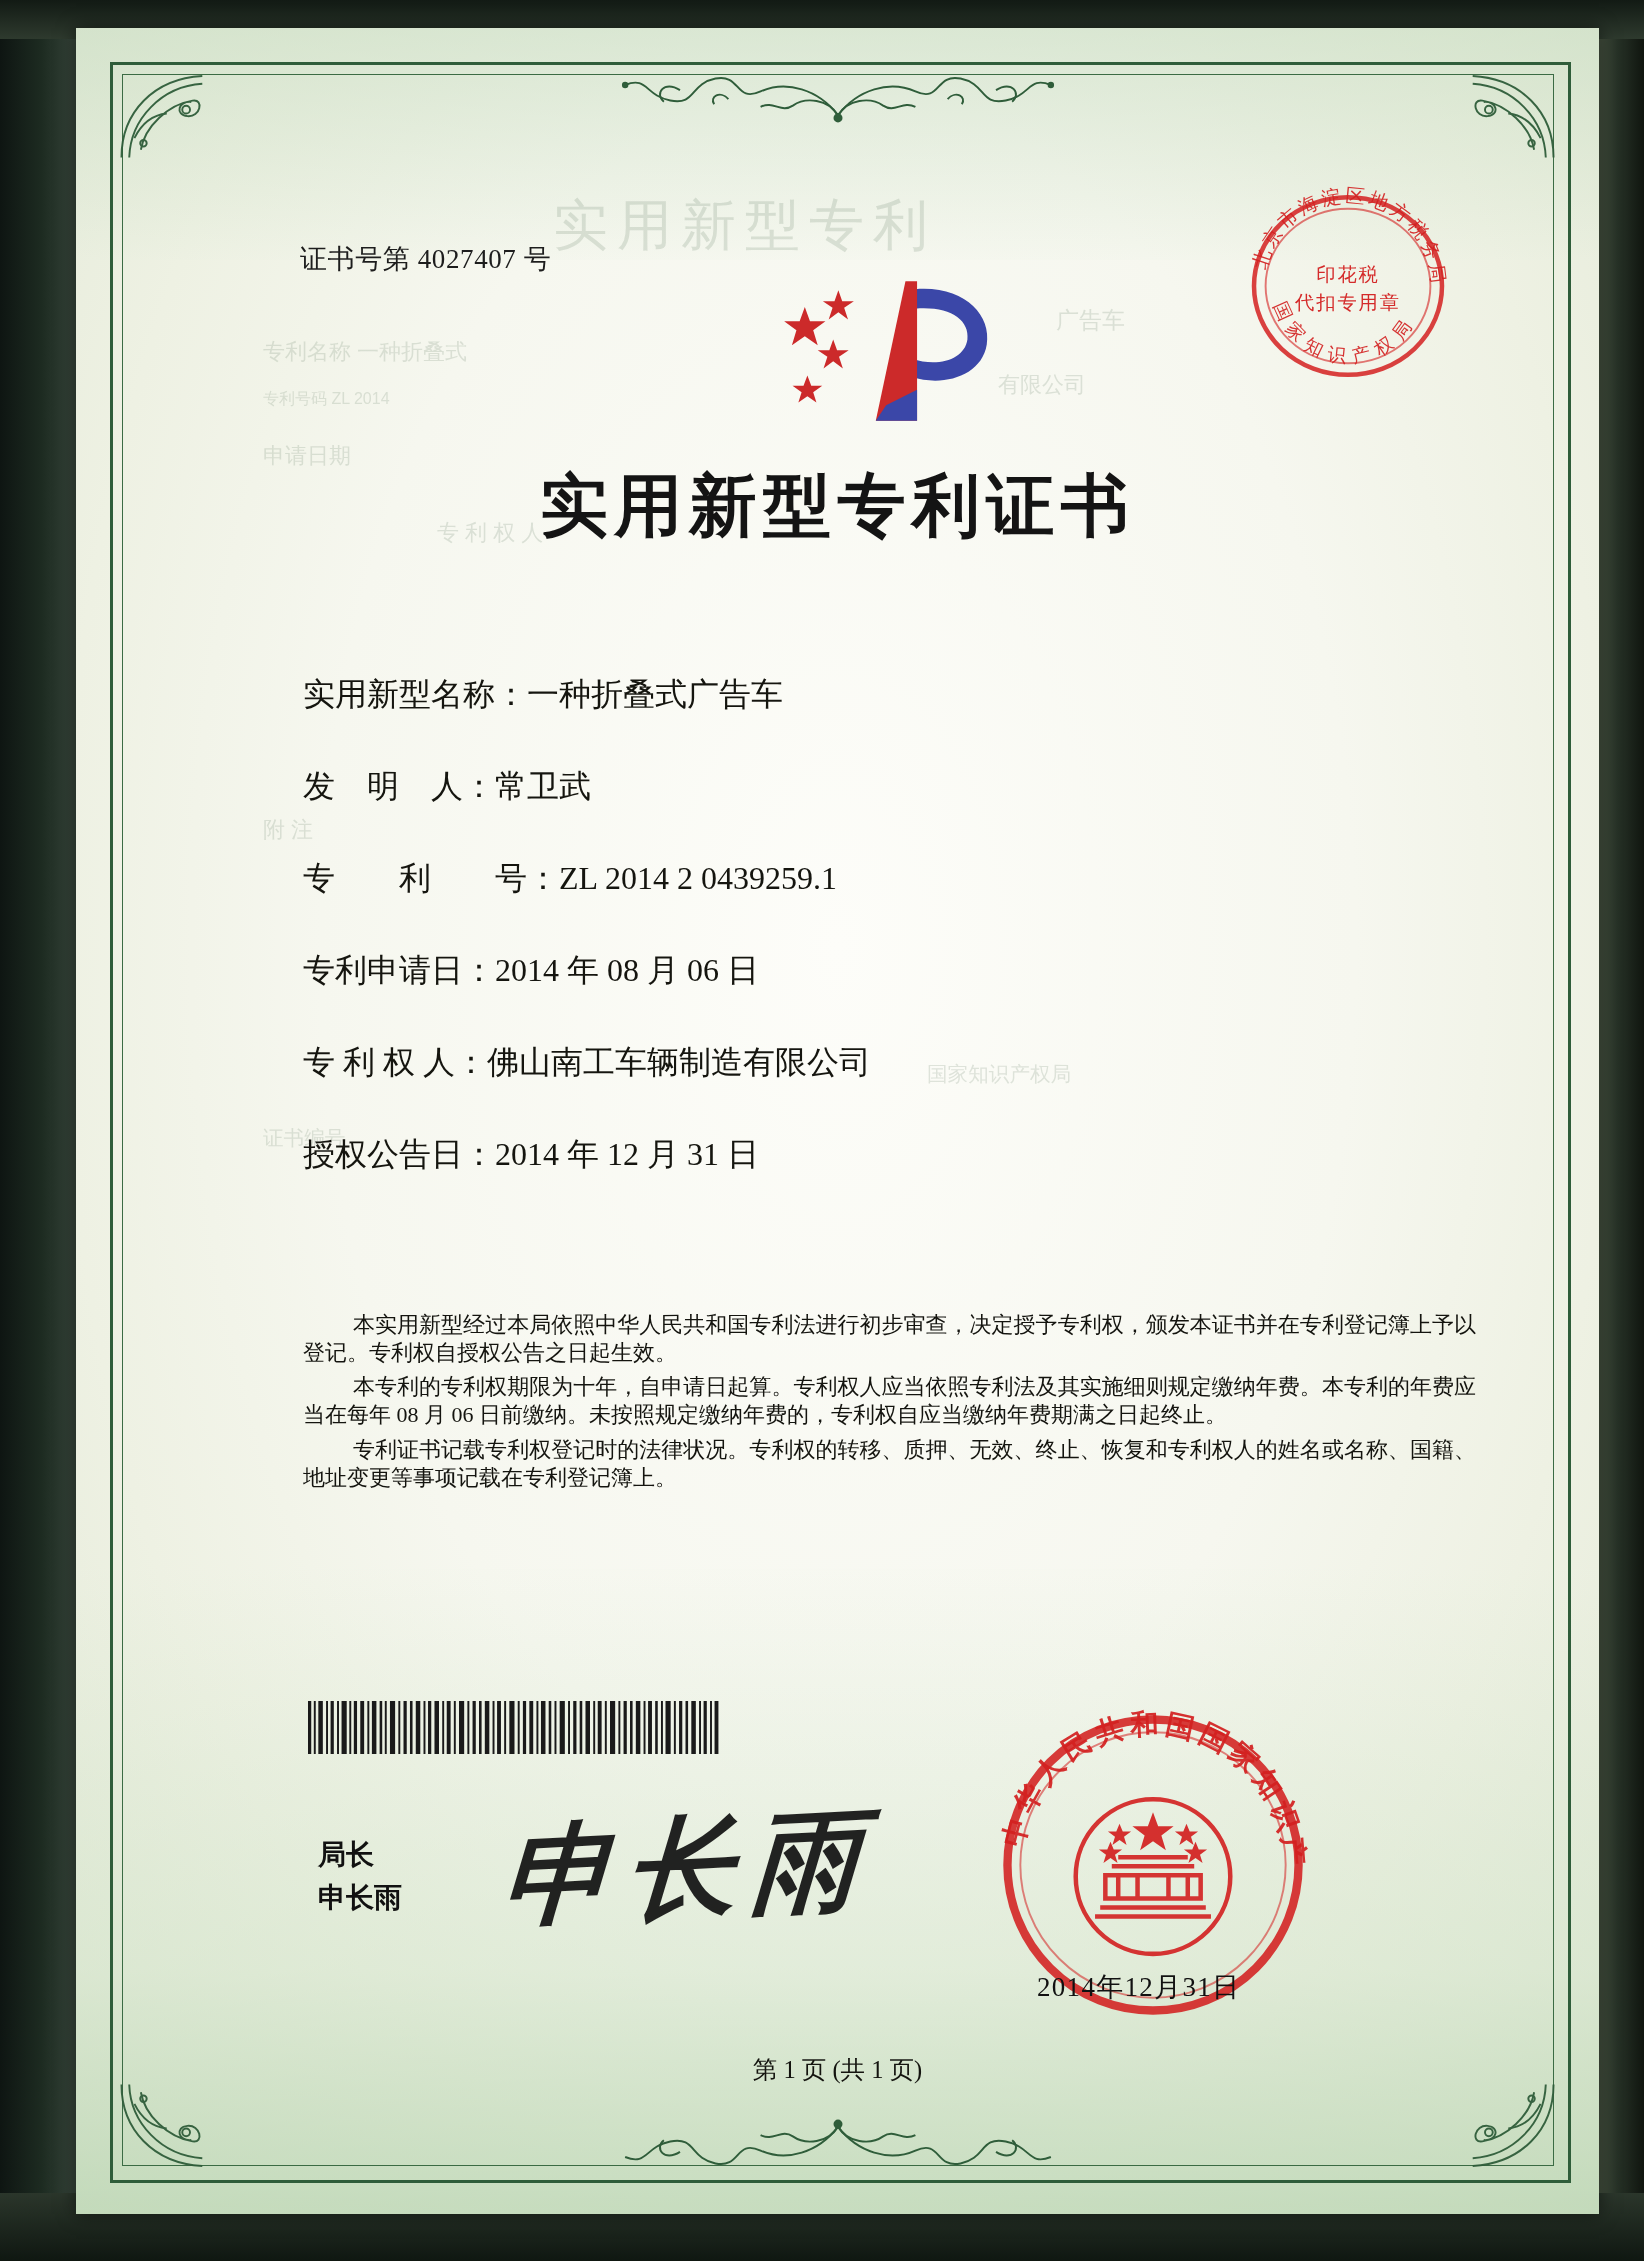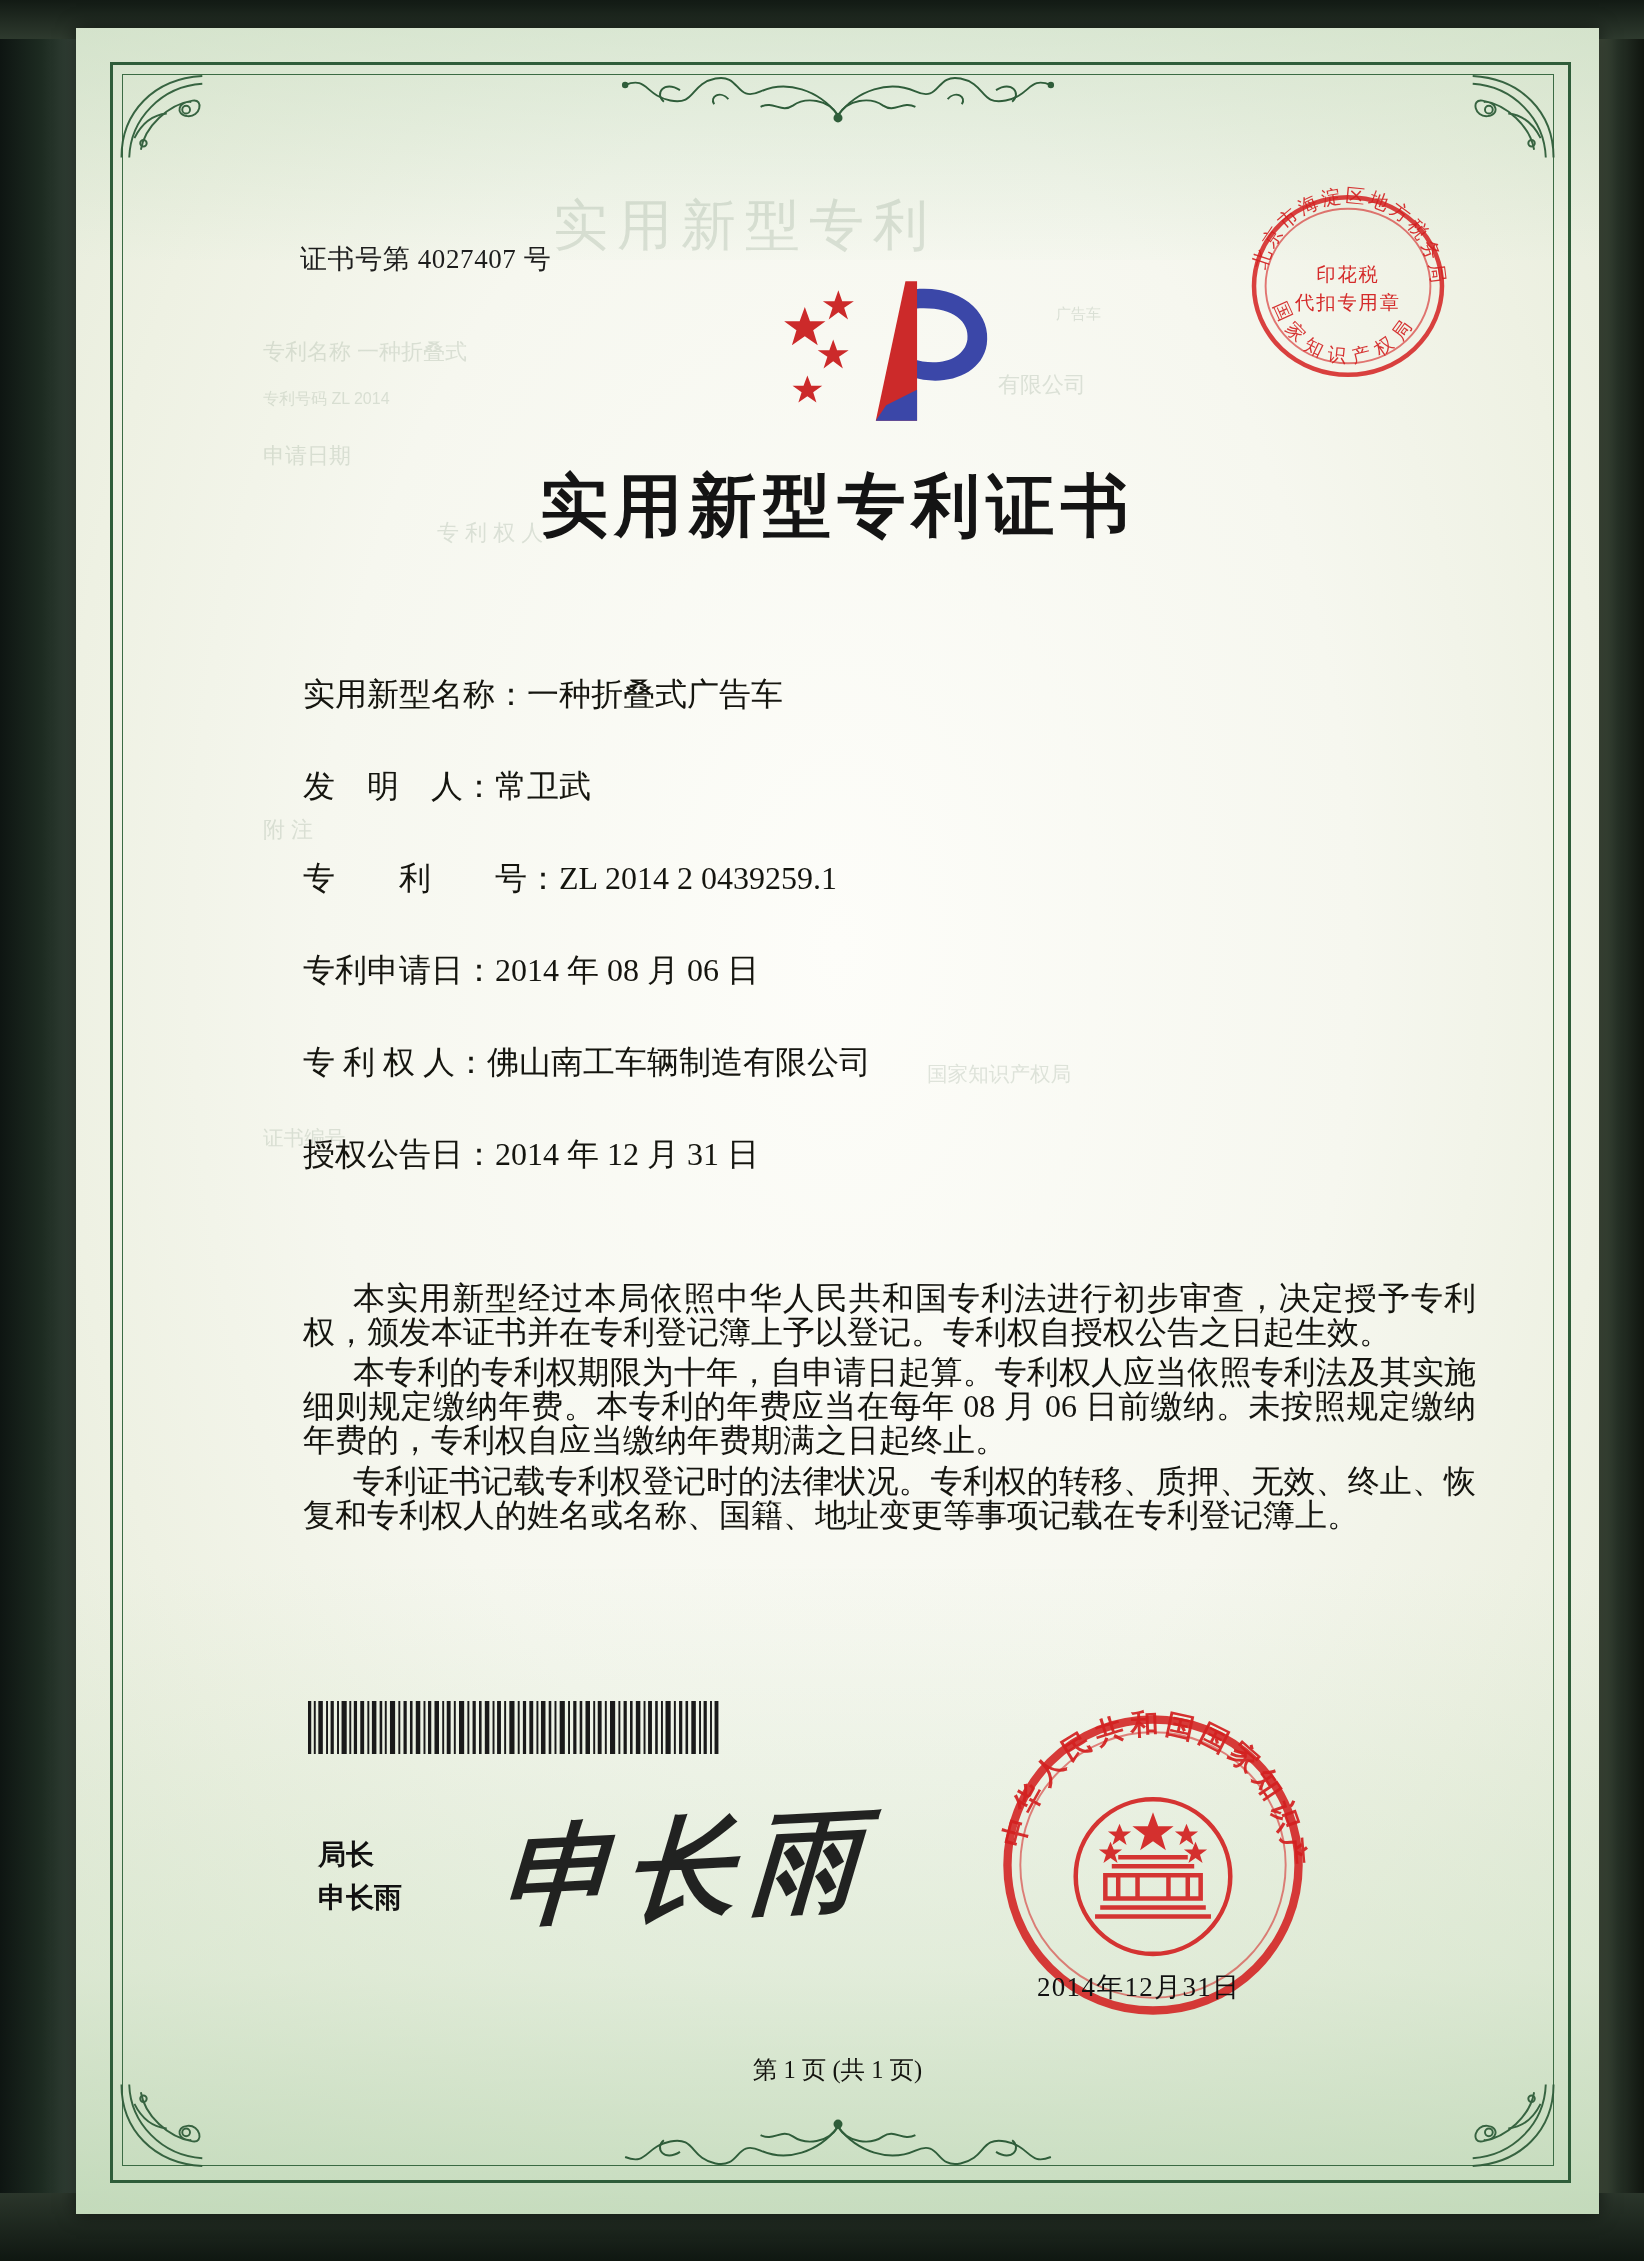--- a/index.html
+++ b/index.html
@@ -181,24 +181,24 @@
     display: inline-block;
   }
   .field-value {
     display: inline-block;
   }
 
   
   .body-text {
     position: absolute;
     left: 227px;
-    top: 1253px;
+    top: 1283px;
     width: 1173px;
-    font-size: 32px;
-    line-height: 34px;
+    font-size: 22px;
+    line-height: 28px;
     color: #14140f;
     text-align: justify;
   }
   .body-text p {
     margin: 0 0 6.4px 0;
     text-indent: 50px;
   }
 
   
   .barcode {
@@ -271,21 +271,21 @@
 
   <div class="sheet">
     <div class="sheet-wash-top"></div>
     <div class="sheet-wash"></div>
 
     <div class="ghost" style="left:477px; top:161px; font-size:55px; letter-spacing:9px;">实用新型专利</div>
     <div class="ghost" style="left:187px; top:309px; font-size:22px;">专利名称 一种折叠式</div>
     <div class="ghost" style="left:187px; top:361px; font-size:16px;">专利号码 ZL 2014</div>
     <div class="ghost" style="left:187px; top:413px; font-size:22px;">申请日期</div>
     <div class="ghost" style="left:361px; top:490px; font-size:22px;">专 利 权 人</div>
-    <div class="ghost" style="left:980px; top:277px; font-size:15px;">广告车</div>
+    <div class="ghost" style="left:980px; top:277px; font-size:23px;">广告车</div>
     <div class="ghost" style="left:922px; top:342px; font-size:22px;">有限公司</div>
     <div class="ghost" style="left:187px; top:787px; font-size:22px;">附 注</div>
     <div class="ghost" style="left:851px; top:1032px; font-size:20.6px;">国家知识产权局</div>
     <div class="ghost" style="left:187px; top:1096px; font-size:20.6px;">证书编号</div>
 
     <div class="frame-outer"></div>
     <div class="frame-inner"></div>
 
     <svg class="top-orn" viewBox="0 0 1000 110">
       <g fill="none" stroke="currentColor" stroke-width="3">

